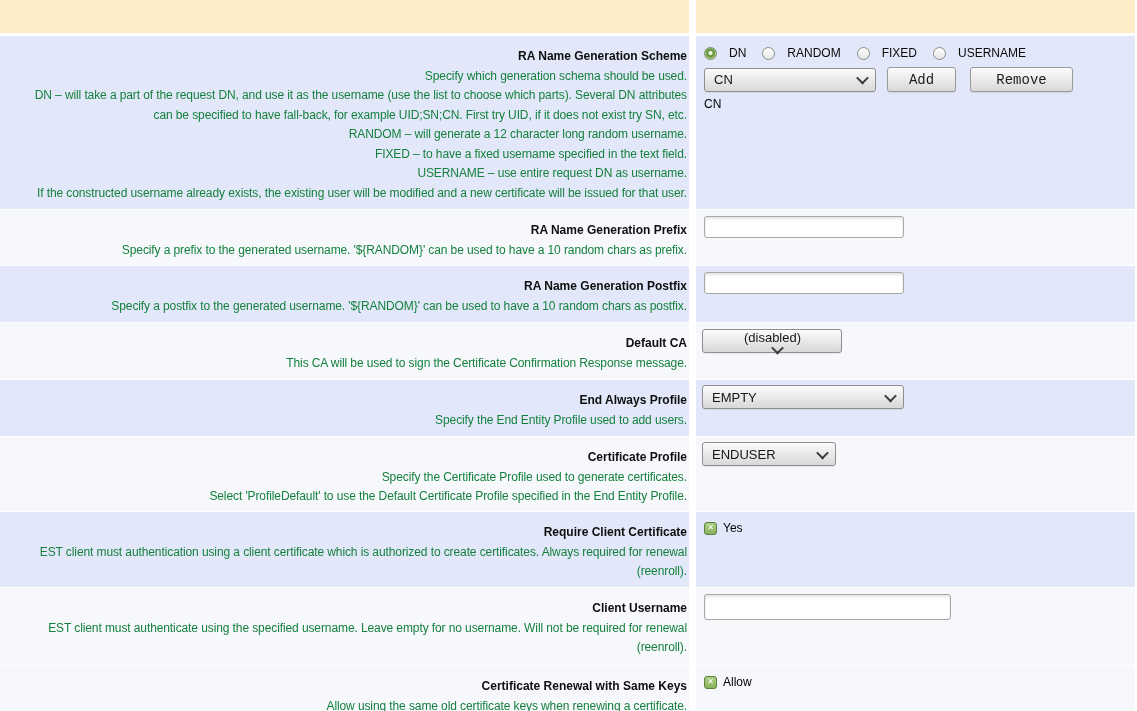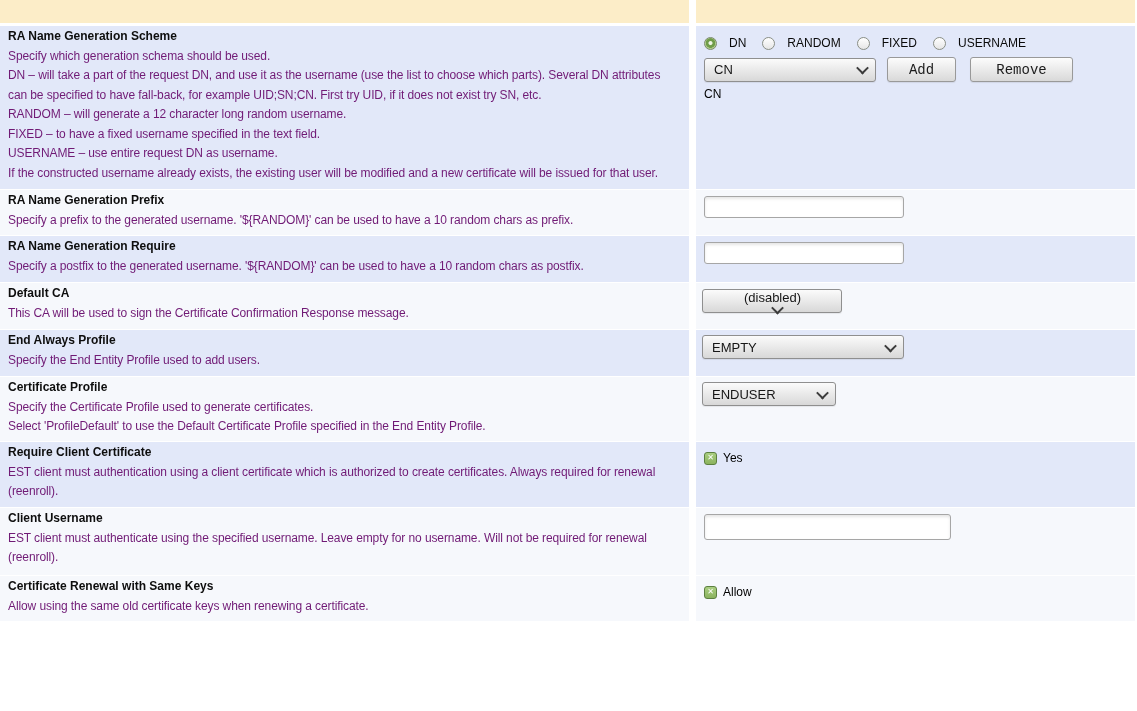--- a/index.html
+++ b/index.html
@@ -6,25 +6,25 @@
   body{font-family:"Liberation Sans","DejaVu Sans",sans-serif;width:1137px;height:711px;overflow:hidden;}
   table.cfg{table-layout:fixed;width:1135px;border-collapse:separate;border-spacing:0;}
   col.c-left{width:689px;}
   td{vertical-align:top;padding:0;}
   td.r{border-left:7px solid #ffffff;}
   tr.hdr td{height:22px;background:#fcedc8;}
   tr.body td{background:#f6f8fc;}
   tr.body.hl td{background:#e2e8f9;}
   tr.body td{border-top:1px solid #ffffff;}
   tr.first td{border-top:3px solid #ffffff;}
-  td.l{padding:1px 2px 0 8px;}
+  td.l{padding:11px 2px 0 8px;text-align:right;}
   td.r{padding:0;}
   .rpad{padding:5px 0 0 6px;}
   .title{font-size:12px;font-weight:bold;color:#0e0e0e;line-height:19.5px;}
-  .desc{font-size:12px;color:#701a75;line-height:19.5px;white-space:pre-line;letter-spacing:-0.1px;}
+  .desc{font-size:12px;color:#15803d;line-height:19.5px;white-space:pre-line;letter-spacing:-0.1px;}
   
   tr.h162 td{height:162px;} tr.h44 td{height:44px;} tr.h45 td{height:45px;}
   tr.h63 td{height:63px;} tr.h64 td{height:64px;} tr.h66 td{height:66px;}
   
   .radio-line{display:flex;align-items:center;gap:16px;margin:4px 0 6px 2px;height:16px;}
   .rgroup{display:inline-flex;align-items:center;gap:12px;cursor:default;}
   .radio{width:13px;height:13px;border-radius:50%;border:1px solid #8a8f86;background:linear-gradient(#ffffff,#e6e6e6);box-sizing:border-box;}
   .radio.sel{border:1px solid #7b8a6e;background:radial-gradient(circle at 50% 46%, #eef4e4 0 1.5px, #6f9c49 2.5px 4.5px, #b2cd8d 5px);}
   .rlabel{font-size:12px;color:#0a0a0a;}
   .ctrl-line{display:flex;align-items:center;margin-left:2px;}
@@ -112,21 +112,21 @@
     </td>
     <td class="r">
           <div class="rpad">
       <input class="ti small" type="text" value="" style="">
     </div>
         </td>
   </tr>
 
   <tr class="body hl h45">
     <td class="l">
-      <div class="title">RA Name Generation Require</div>
+      <div class="title">RA Name Generation Postfix</div>
       <div class="desc">Specify a postfix to the generated username. '${RANDOM}' can be used to have a 10 random chars as postfix.</div>
     </td>
     <td class="r">
           <div class="rpad">
       <input class="ti small" type="text" value="" style="">
     </div>
         </td>
   </tr>
 
   <tr class="body h45">

